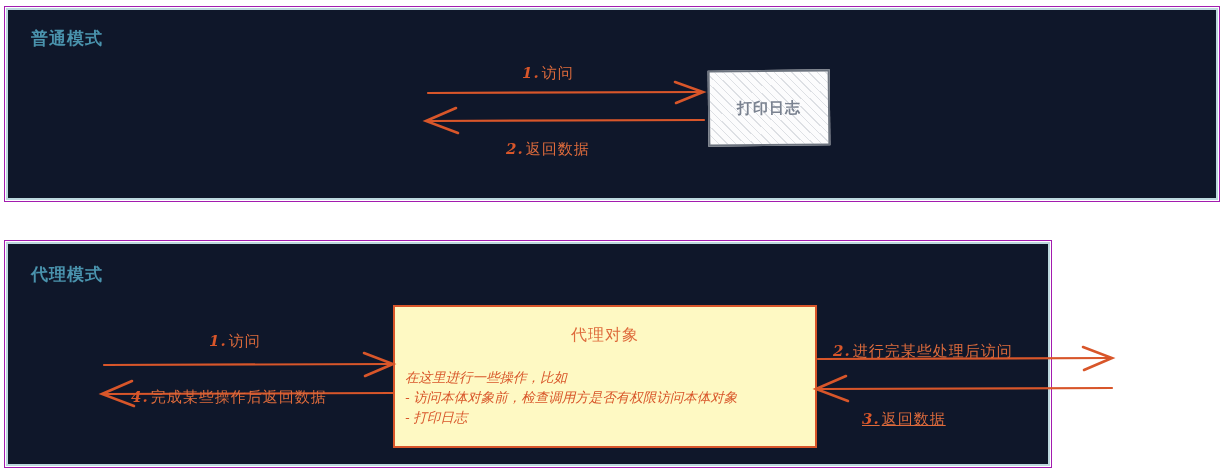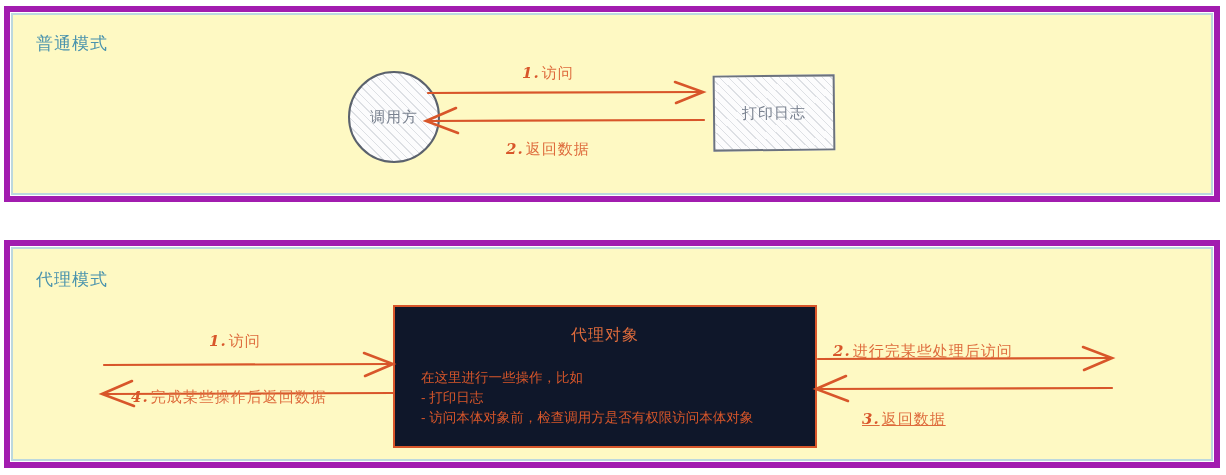--- a/index.html
+++ b/index.html
@@ -11,35 +11,36 @@
     width: 1226px;
     height: 475px;
     font-family: "Liberation Sans", sans-serif;
     overflow: hidden;
     position: relative;
   }
 
   .panel {
     position: absolute;
     box-sizing: border-box;
-    background: #fef9c3;
-    border: 6px solid #a21caf;
+    background: #0f172a;
+    border: 1px solid #a21caf;
     box-shadow: inset 0 0 0 1px #ffffff, inset 0 0 0 3px #bcd8de;
     overflow: hidden;
+    font-weight: bold;
   }
   #panel-normal {
     left: 4px;
     top: 6px;
     width: 1216px;
     height: 196px;
   }
   #panel-proxy {
     left: 4px;
     top: 240px;
-    width: 1216px;
+    width: 1048px;
     height: 228px;
   }
 
   .panel-title {
     position: absolute;
     left: 26px;
     top: 20px;
     font-size: 17px;
     color: #4a93ad;
     letter-spacing: 1px;
@@ -92,34 +93,35 @@
 
   
   #proxy-object {
     position: absolute;
     left: 393px;
     top: 305px;
     width: 424px;
     height: 143px;
     box-sizing: border-box;
     border: 2px solid #d8562a;
-    background: #0f172a;
+    background: #fef9c3;
   }
   #proxy-object .proxy-title {
     text-align: center;
     color: #de6b3c;
     font-size: 16px;
     letter-spacing: 1px;
     margin-top: 18px;
   }
   #proxy-object .proxy-lines {
-    margin: 22px 0 0 26px;
+    margin: 22px 0 0 10px;
     color: #d8562a;
     font-size: 13.5px;
     line-height: 20px;
+    font-style: italic;
   }
   #proxy-object .proxy-lines div { white-space: nowrap; }
 
   
   #arrows {
     position: absolute;
     left: 0;
     top: 0;
     width: 1226px;
     height: 475px;
@@ -149,40 +151,37 @@
   #label-p4 { left: 131px; top: 388px; }
   #label-p2 { left: 833px; top: 317px; margin-top: 25px; }
   #label-p3 { left: 862px; top: 410px; text-decoration: underline; }
 </style>
 </head>
 <body>
 
 <div class="panel" id="panel-normal">
   <div class="panel-title">普通模式</div>
 
-  <div class="node node-circle" id="caller-normal">
-    <span class="node-label">调用方</span>
-  </div>
 
   <div class="node node-box" id="subject-normal">
     <span class="node-label">打印日志</span>
   </div>
 </div>
 
 <div class="panel" id="panel-proxy">
   <div class="panel-title">代理模式</div>
 
 </div>
 
 <div id="proxy-object">
   <div class="proxy-title">代理对象</div>
   <div class="proxy-lines">
     <div>在这里进行一些操作，比如</div>
+    <div>- 访问本体对象前，检查调用方是否有权限访问本体对象</div>
     <div>- 打印日志</div>
-    <div>- 访问本体对象前，检查调用方是否有权限访问本体对象</div>
   </div>
 </div>
 
 <svg id="arrows" viewBox="0 0 1226 475">
   <g stroke="#d8562a" stroke-width="2.2" fill="none" stroke-linecap="round">
 
     <g>
       <path d="M 428 93 L 701 92"></path>
       <path d="M 675 82 L 703 92 L 676 103" stroke-width="2.6"></path>
     </g>

